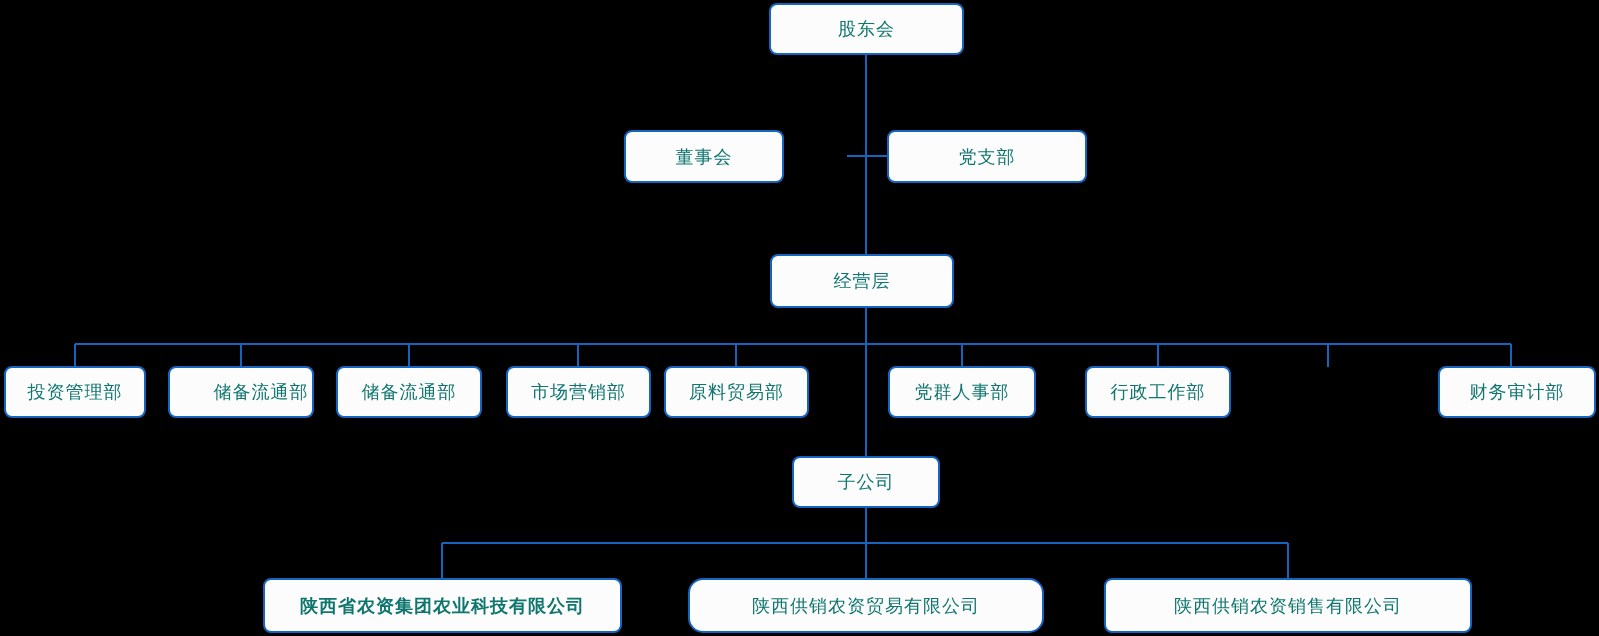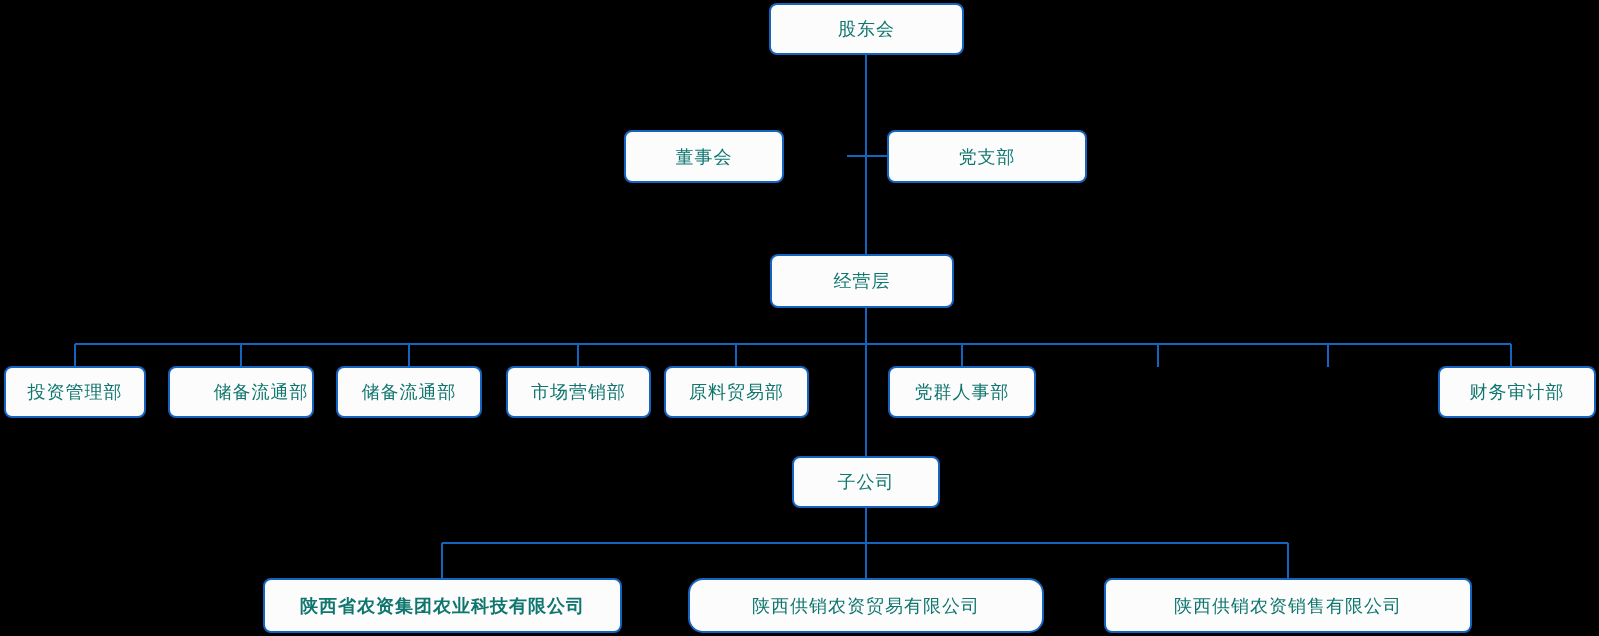--- a/index.html
+++ b/index.html
@@ -78,20 +78,21 @@
   <div class="node" style="left:887px; top:130px; width:200px; height:53px;">党支部</div>
 
   <div class="node" style="left:770px; top:254px; width:184px; height:54px;">经营层</div>
 
   <div class="node" style="left:4px;    top:366px; width:142px; height:52px;">投资管理部</div>
   <div class="node" style="left:168px;  top:366px; width:146px; height:52px;padding-left:40px;">储备流通部</div>
   <div class="node" style="left:336px;  top:366px; width:146px; height:52px;">储备流通部</div>
   <div class="node" style="left:506px;  top:366px; width:145px; height:52px;text-align:center;">市场营销部</div>
   <div class="node" style="left:664px;  top:366px; width:145px; height:52px;">原料贸易部</div>
   <div class="node" style="left:888px;  top:366px; width:148px; height:52px;">党群人事部</div>
+  <div class="node" style="left:1085px; top:366px; width:146px; height:52px;">行政工作部</div>
   <div class="node" style="left:1432px; top:366px; width:158px; height:52px;margin-left:6px;">财务审计部</div>
 
   <div class="node" style="left:792px; top:456px; width:148px; height:52px;">子公司</div>
 
   <div class="node" style="left:263px;  top:578px; width:359px; height:55px;font-weight:bold;">陕西省农资集团农业科技有限公司</div>
   <div class="node" style="left:688px;  top:578px; width:356px; height:55px;border-radius:15px;">陕西供销农资贸易有限公司</div>
   <div class="node" style="left:1104px; top:578px; width:368px; height:55px;">陕西供销农资销售有限公司</div>
 
 </div>
 

